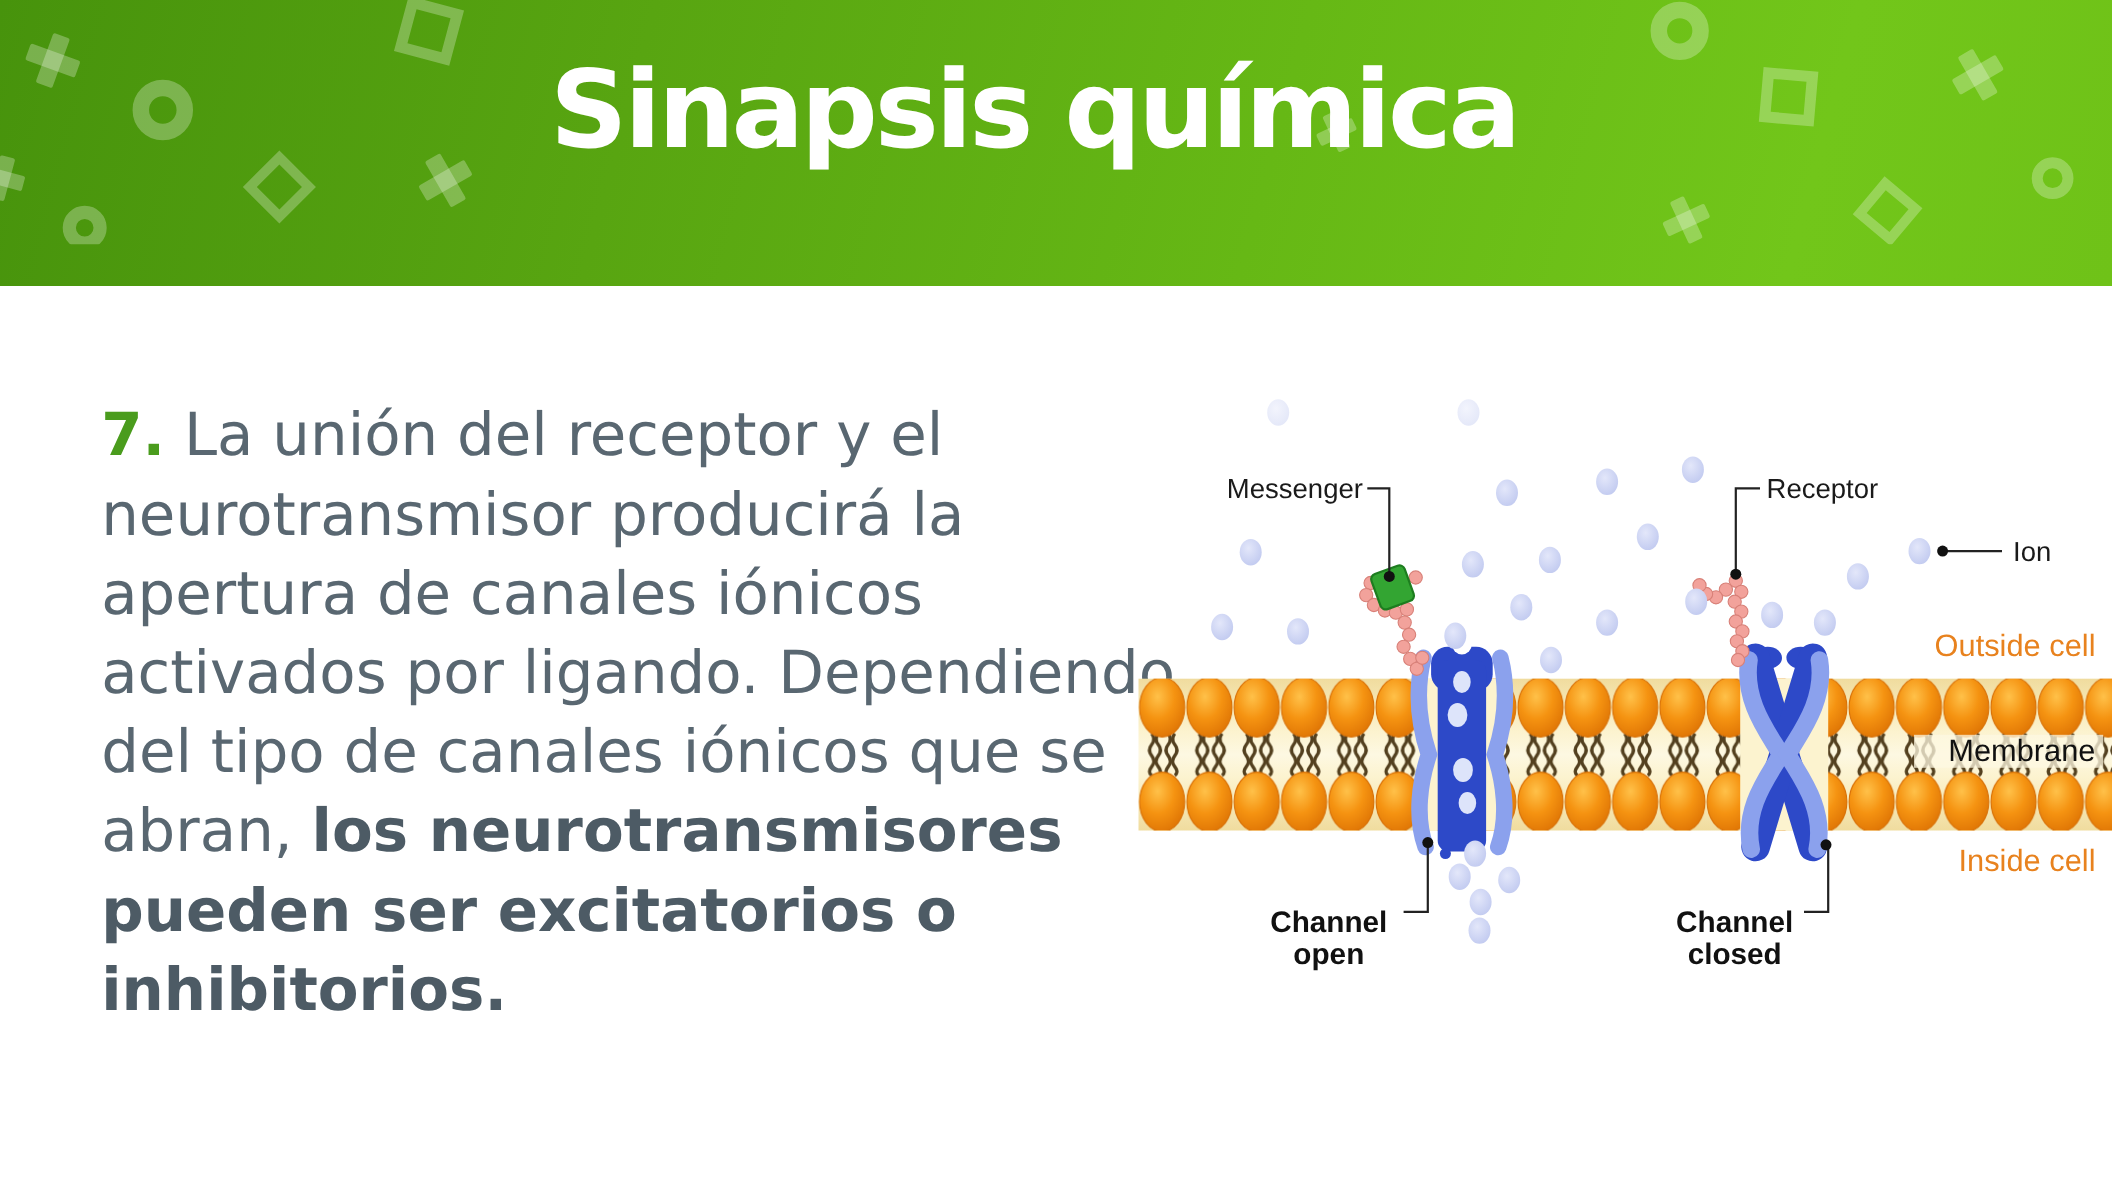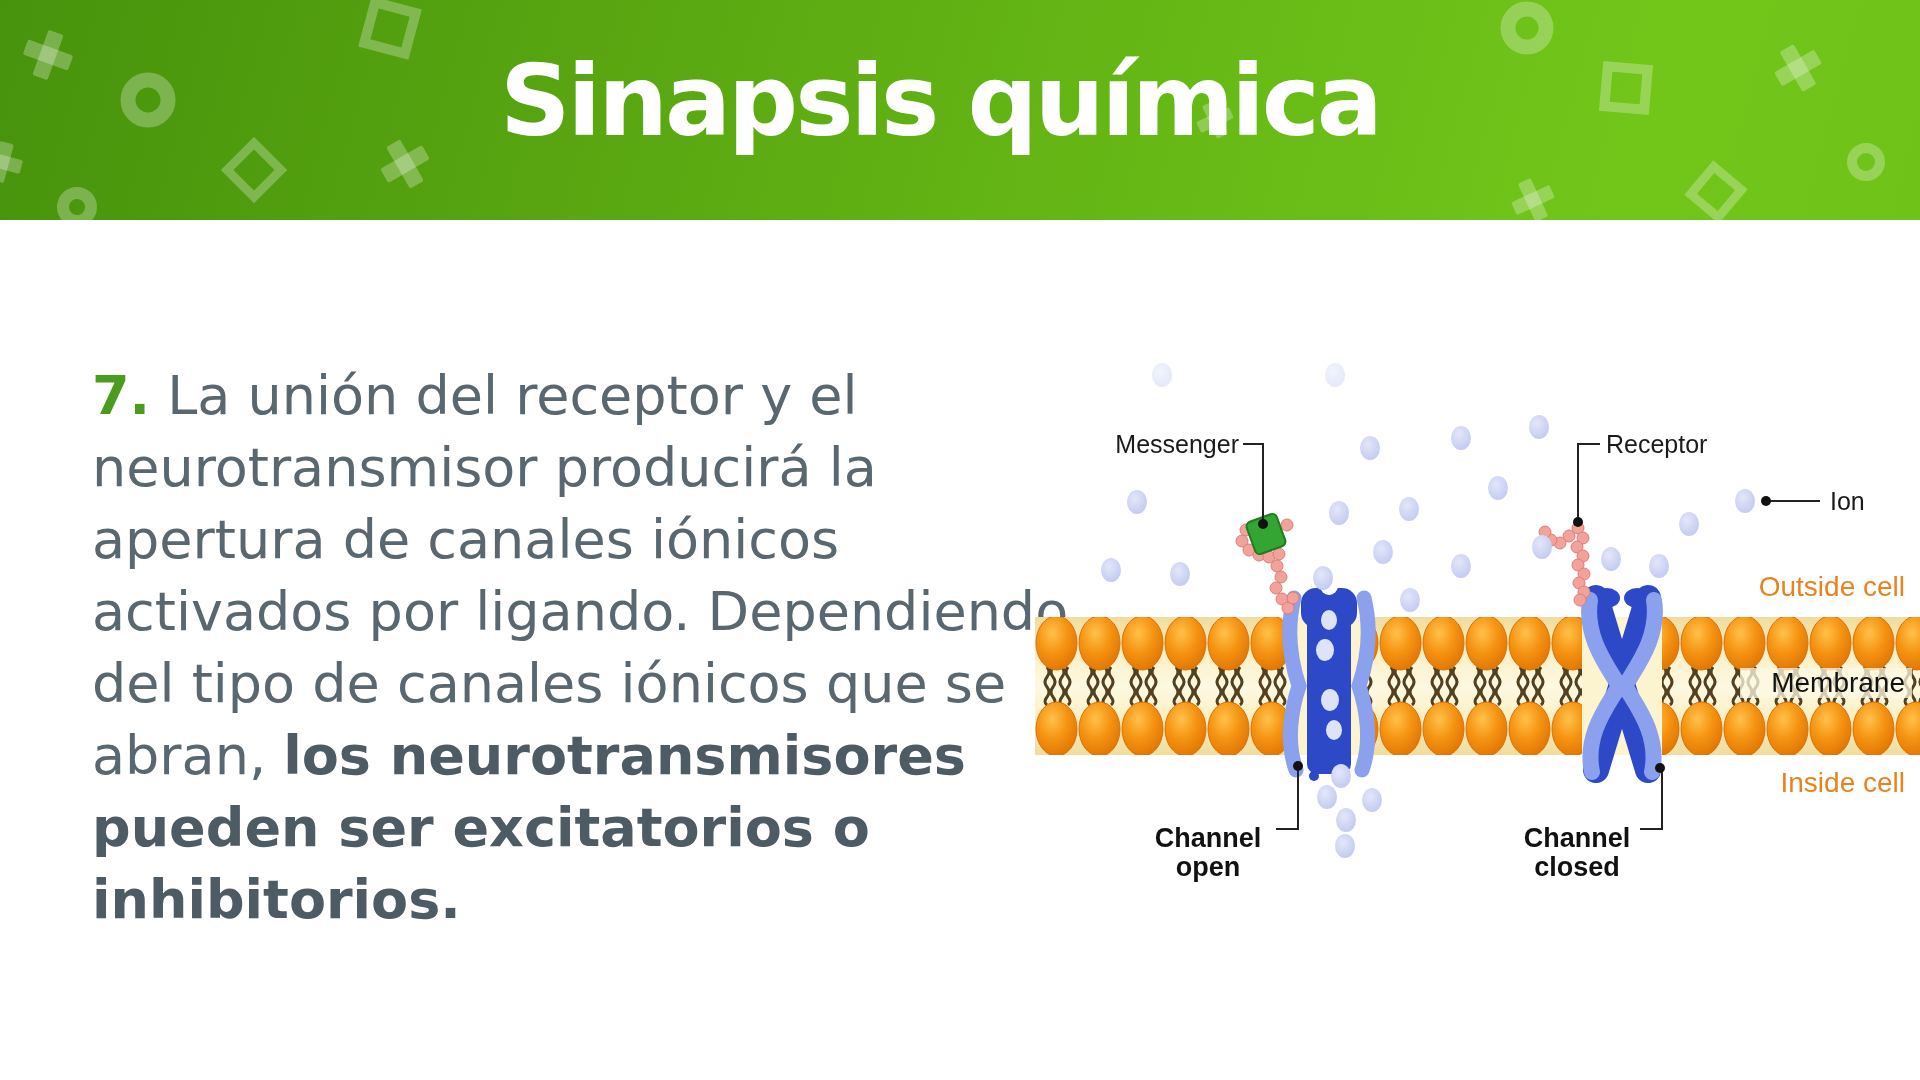--- a/index.html
+++ b/index.html
@@ -1,19 +1,19 @@
 <!DOCTYPE html>
 <html><head>
 <meta charset="utf-8">
 <style>
   html,body{margin:0;padding:0;background:#ffffff;}
   .slide{position:relative;width:1920px;height:1080px;background:#ffffff;overflow:hidden;
          font-family:"DejaVu Sans","Liberation Sans",sans-serif;}
   
-  .header{position:absolute;left:0;top:0;width:1920px;height:220px;
+  .header{position:absolute;left:0;top:0;width:1920px;height:260px;
           background:linear-gradient(105deg,#47930c 0%,#58a511 30%,#66b815 60%,#72c61a 85%,#6fc218 100%);
           overflow:hidden;}
   .header-deco{position:absolute;left:0;top:0;width:1920px;height:222px;}
   .title{position:absolute;left:0;top:44px;width:1880px;text-align:center;margin:0;
          color:#ffffff;font-size:98px;font-weight:bold;letter-spacing:-3px;
          font-family:"DejaVu Sans","Liberation Sans",sans-serif;}
   
   .bodytext{position:absolute;left:92px;top:360px;width:985px;margin:0;
             font-size:54px;line-height:72px;color:#596771;font-weight:normal;}
   .bodytext .num{color:#4a9c1d;font-weight:bold;}

